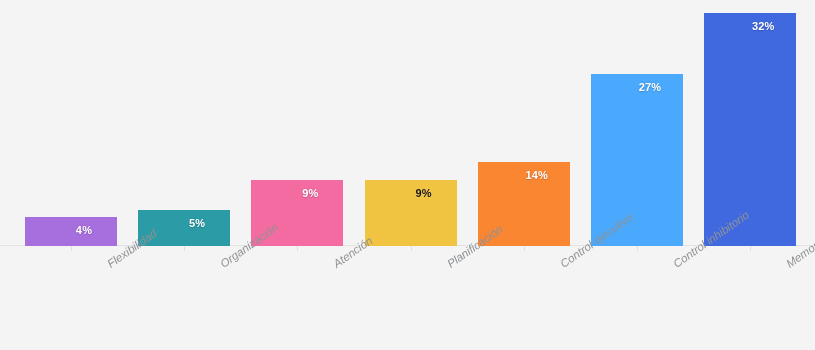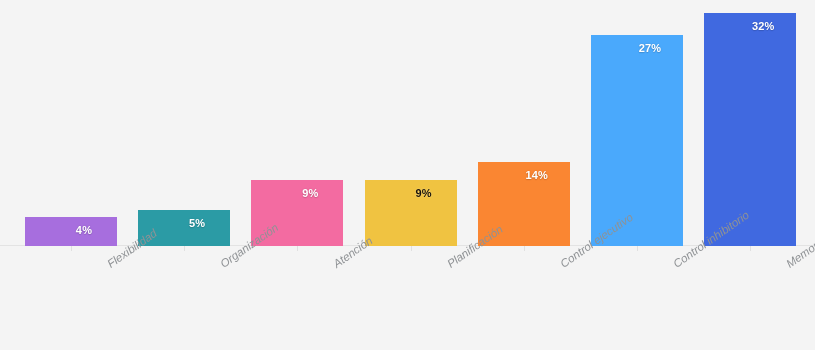--- a/index.html
+++ b/index.html
@@ -123,21 +123,21 @@
           <div class="bar" title="Planificación: 9%" style="height: 66px; background: rgb(240, 195, 65);">
             <div class="bar-value dark">9%</div>
           </div>
         </div>
         <div class="bar-group" style="left: 477.8px; height: 245px;">
           <div class="bar" title="Control ejecutivo: 14%" style="height: 84px; background: rgb(250, 134, 50);">
             <div class="bar-value light">14%</div>
           </div>
         </div>
         <div class="bar-group" style="left: 591px; height: 245px;">
-          <div class="bar" title="Control inhibitorio: 27%" style="height: 211px; background: rgb(74, 169, 252);">
+          <div class="bar" title="Control inhibitorio: 27%" style="height: 172px; background: rgb(74, 169, 252);">
             <div class="bar-value light">27%</div>
           </div>
         </div>
         <div class="bar-group" style="left: 704.2px; height: 245px;">
           <div class="bar" title="Memoria de trabajo: 32%" style="height: 233px; background: rgb(64, 105, 224);">
             <div class="bar-value light">32%</div>
           </div>
         </div>
       </div>
     <div id="ticks-container">

